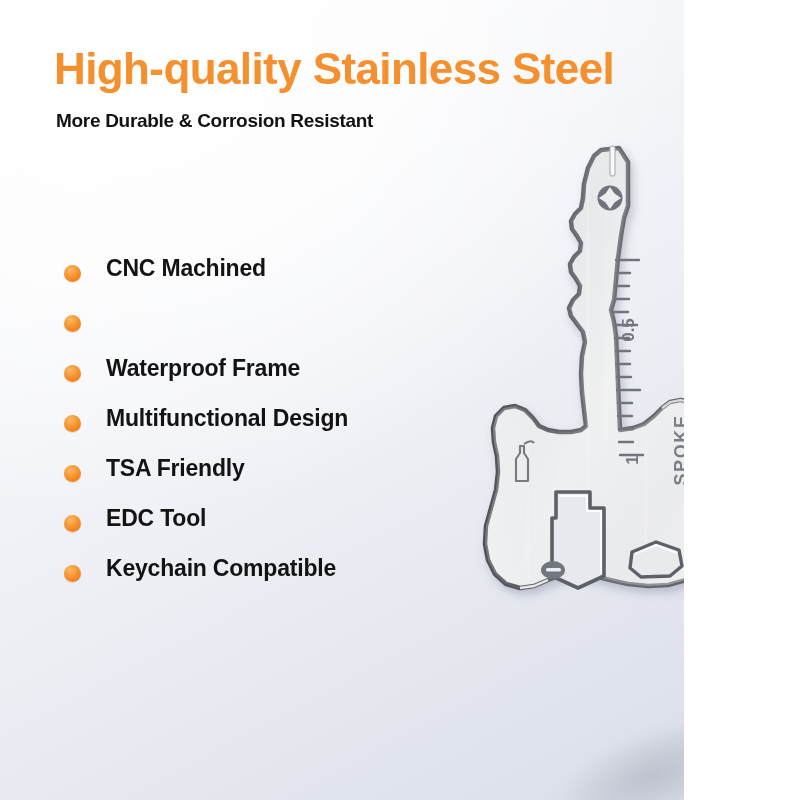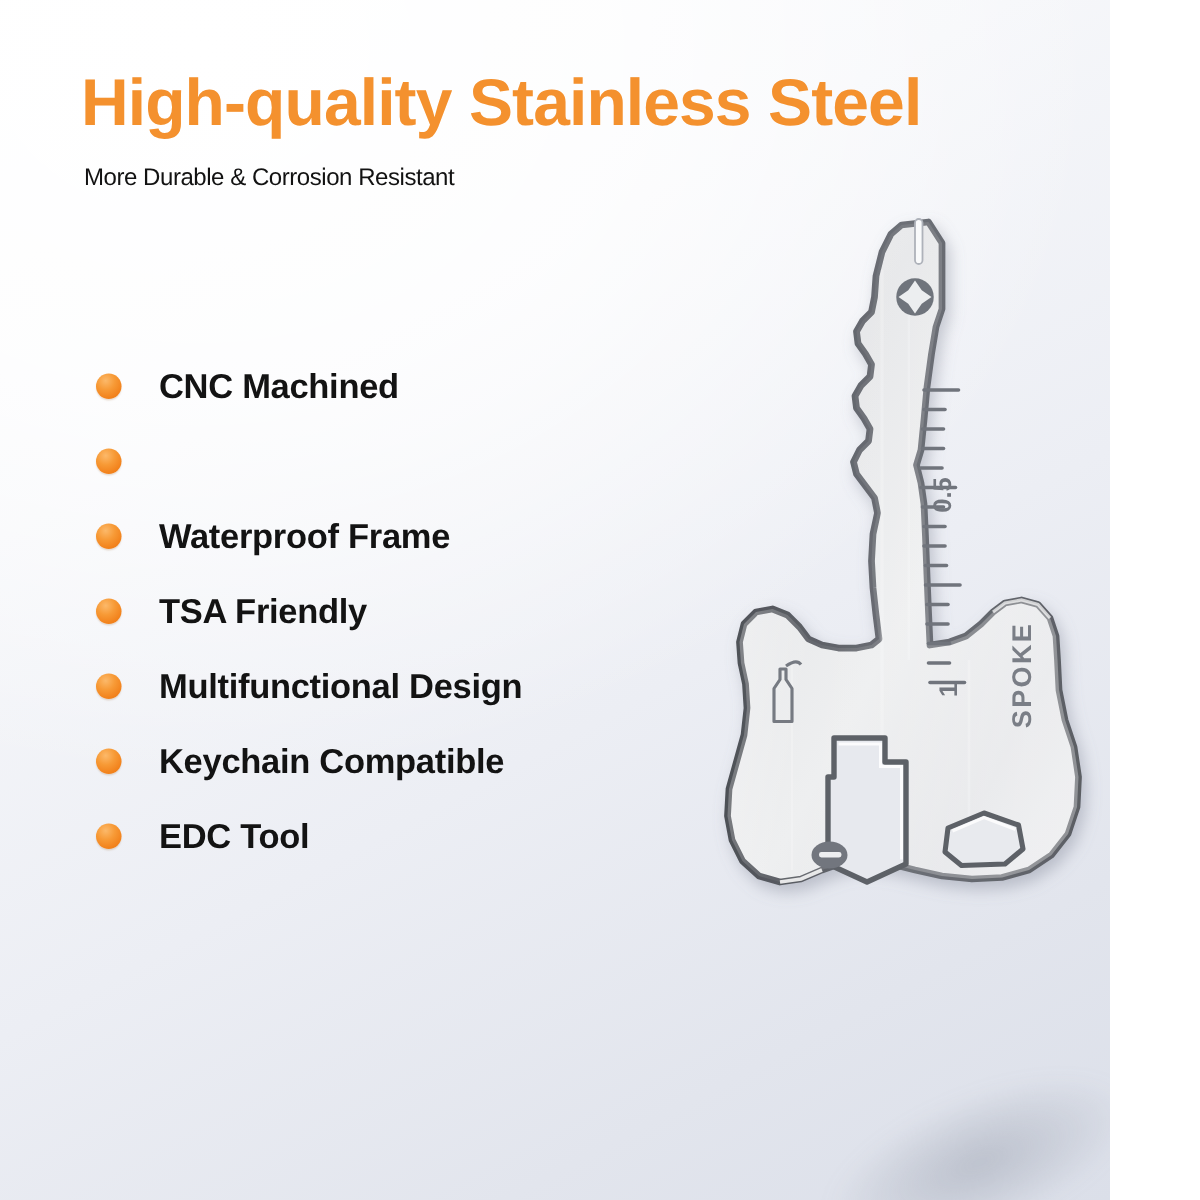--- a/index.html
+++ b/index.html
@@ -8,21 +8,21 @@
   }
   body {
     width: 800px;
     height: 800px;
     font-family: "Liberation Sans", sans-serif;
     overflow: hidden;
   }
 
   #page {
     position: relative;
-    width: 740px;
+    width: 684px;
     height: 800px;
     background:
       radial-gradient(ellipse 120% 90% at 18% 4%, #ffffff 0%, rgba(255,255,255,0.75) 32%, rgba(255,255,255,0) 68%),
       linear-gradient(152deg, #fdfdfe 0%, #f6f7fa 30%, #eceef4 58%, #e2e5ed 82%, #dbdfe9 100%);
     overflow: hidden;
   }
 
   
   .header {
     position: absolute;
@@ -39,39 +39,39 @@
     font-weight: bold;
     letter-spacing: -0.6px;
     color: #f4912e;
     white-space: nowrap;
     line-height: 1.05;
   }
   .subtitle {
     position: absolute;
     left: 56px;
     top: 110px;
-    font-size: 16px;
-    font-weight: normal;
+    font-size: 19px;
+    font-weight: bold;
     color: #121212;
     letter-spacing: -0.3px;
     white-space: nowrap;
   }
 
   
   .features {
     position: absolute;
     left: 56px;
     top: 232px;
     width: 420px;
   }
   .feature-row {
     position: relative;
     height: 50px;
     display: flex;
-    align-items: center;
+    align-items: flex-end;
   }
   .bullet {
     width: 17px;
     height: 17px;
     border-radius: 50%;
     flex: 0 0 auto;
     margin-left: 8px;
     background:
       radial-gradient(circle at 38% 28%, #fcb96a 0%, #f79a36 38%, #f2821c 72%, #e97a16 100%);
     box-shadow: 0 1px 1px rgba(140,80,10,0.18);
@@ -131,37 +131,37 @@
       <span class="bullet"></span>
     </div>
 
     <div class="feature-row">
       <span class="bullet"></span>
       <span class="feature-label">Waterproof Frame</span>
     </div>
 
     <div class="feature-row">
       <span class="bullet"></span>
+      <span class="feature-label">Multifunctional Design</span>
+    </div>
+
+    <div class="feature-row">
+      <span class="bullet"></span>
       <span class="feature-label">TSA Friendly</span>
     </div>
 
-    <div class="feature-row">
-      <span class="bullet"></span>
-      <span class="feature-label">Multifunctional Design</span>
-    </div>
-
+
+    <div class="feature-row">
+      <span class="bullet"></span>
+      <span class="feature-label">EDC Tool</span>
+    </div>
 
     <div class="feature-row">
       <span class="bullet"></span>
       <span class="feature-label">Keychain Compatible</span>
-    </div>
-
-    <div class="feature-row">
-      <span class="bullet"></span>
-      <span class="feature-label">EDC Tool</span>
     </div>
 
   </div>
 
   <div class="product">
     <div class="shadow-blob"></div>
 
     <svg viewBox="0 0 340 640" xmlns="http://www.w3.org/2000/svg">
       <defs>
         <linearGradient id="steelFace" x1="0" y1="0" x2="1" y2="1">

